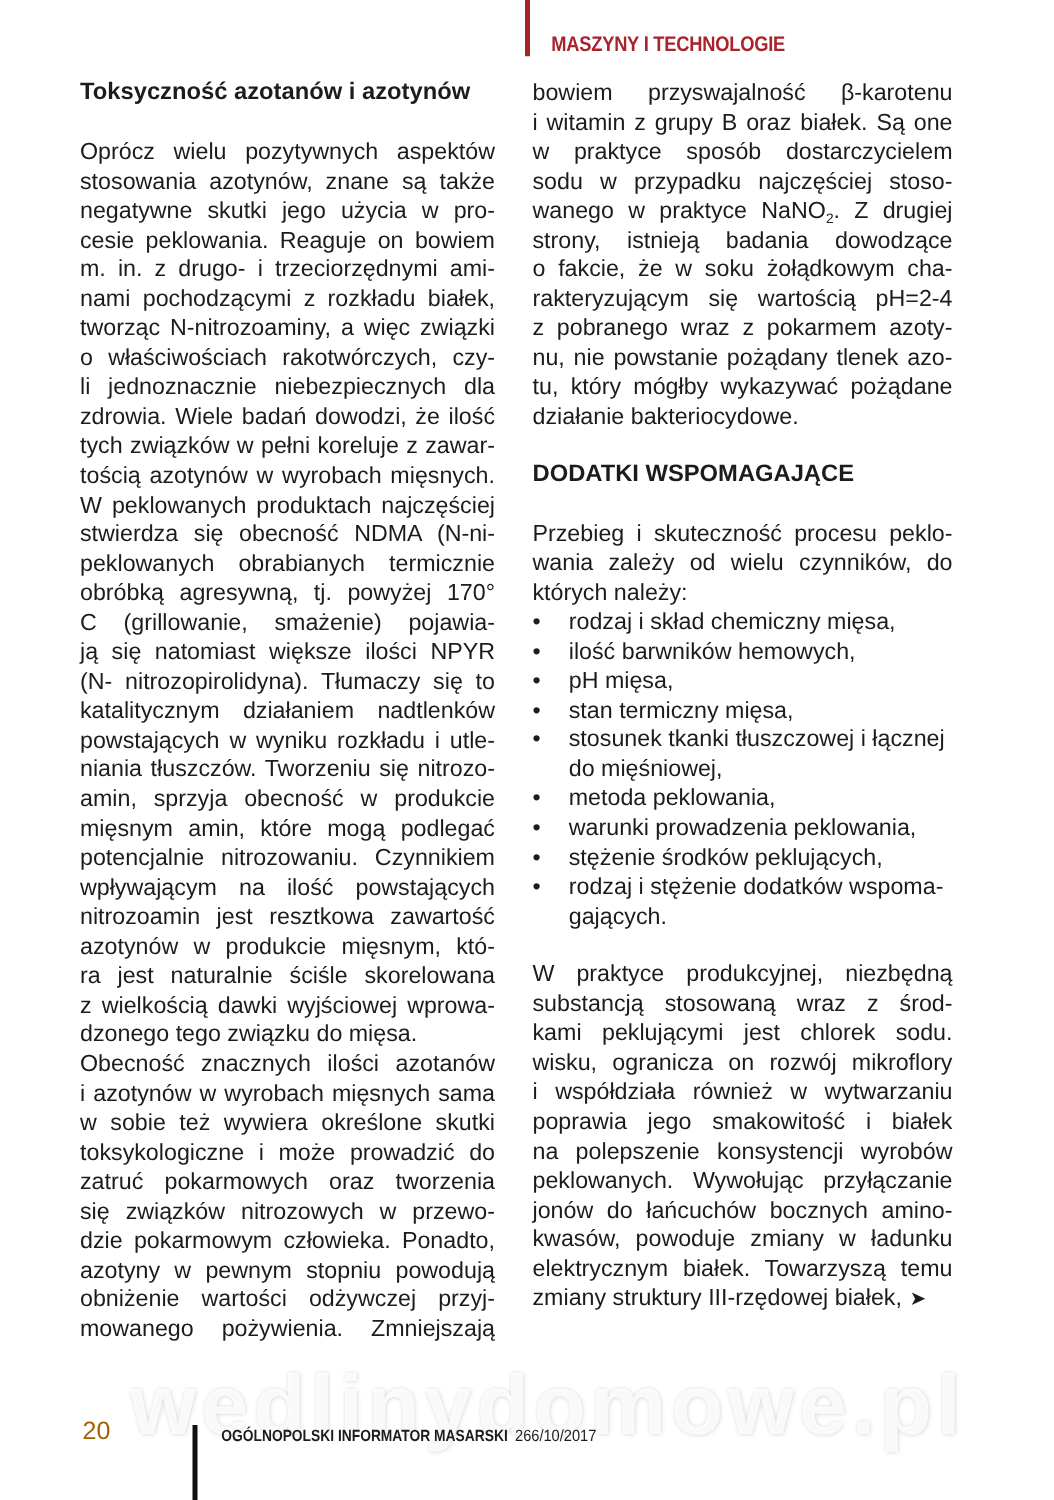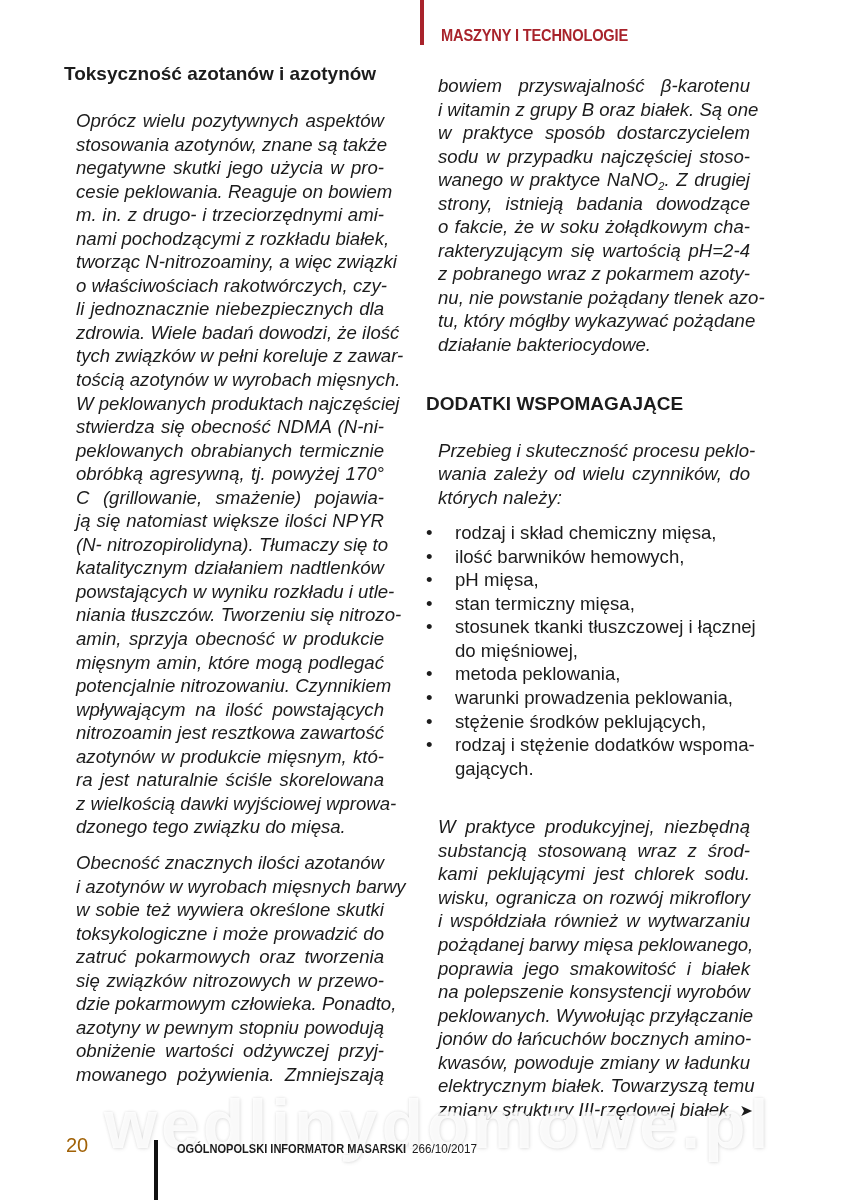--- a/index.html
+++ b/index.html
@@ -11,21 +11,21 @@
   .header-bar { position: absolute; left: 420px; top: 0; width: 4px; height: 45px; background: #a8232b; }
   .section-label {
     position: absolute; left: 441px; top: 26px;
     font-family: "Liberation Sans", sans-serif; font-weight: bold;
     font-size: 17px; letter-spacing: -0.2px; color: #a8232b;
     transform: scaleX(0.86); transform-origin: left top;
   }
   .col { position: absolute; top: 62px; width: 332px; font-size: 18.6px; line-height: 23.55px; }
   .col.left { left: 64px; }
   .col.right { left: 426px; width: 336px; top: 62px; }
-  .col p { margin: 12px; text-align: justify; font-style: italic; }
+  .col p { margin: 0; text-align: justify; }
   .heading { font-weight: bold; font-size: 19px; margin: 0 0 23px 0; line-height: 24px; }
   .gap { height: 23px; }
   .line { display: block; text-align: justify; text-align-last: justify; white-space: nowrap; }
   .line.last { text-align-last: left; }
   ul.factors { list-style: none; margin: 0; padding: 0; }
   ul.factors li { position: relative; padding-left: 29px; }
   ul.factors li::before { content: "\2022"; position: absolute; left: 0; top: 0; }
   .arrow { font-size: 16px; margin-left: 6px; }
   .watermark {
     position: absolute; left: 104px; top: 1085px;
@@ -77,21 +77,21 @@
       <span class="line">potencjalnie nitrozowaniu. Czynnikiem</span>
       <span class="line">wpływającym na ilość powstających</span>
       <span class="line">nitrozoamin jest resztkowa zawartość</span>
       <span class="line">azotynów w produkcie mięsnym, któ-</span>
       <span class="line">ra jest naturalnie ściśle skorelowana</span>
       <span class="line">z wielkością dawki wyjściowej wprowa-</span>
       <span class="line last">dzonego tego związku do mięsa.</span>
     </p>
   <p id="lp2">
       <span class="line">Obecność znacznych ilości azotanów</span>
-      <span class="line">i azotynów w wyrobach mięsnych barwy</span>
+      <span class="line">i azotynów w wyrobach mięsnych sama</span>
       <span class="line">w sobie też wywiera określone skutki</span>
       <span class="line">toksykologiczne i może prowadzić do</span>
       <span class="line">zatruć pokarmowych oraz tworzenia</span>
       <span class="line">się związków nitrozowych w przewo-</span>
       <span class="line">dzie pokarmowym człowieka. Ponadto,</span>
       <span class="line">azotyny w pewnym stopniu powodują</span>
       <span class="line">obniżenie wartości odżywczej przyj-</span>
       <span class="line">mowanego pożywienia. Zmniejszają</span>
     </p>
 </div>
@@ -126,21 +126,20 @@
         <span style="display: block;">gających.</span>
       </li>
     </ul>
   <div class="gap"></div>
   <p id="rp2">
       <span class="line">W praktyce produkcyjnej, niezbędną</span>
       <span class="line">substancją stosowaną wraz z środ-</span>
       <span class="line">kami peklującymi jest chlorek sodu.</span>
       <span class="line">wisku, ogranicza on rozwój mikroflory</span>
       <span class="line">i współdziała również w wytwarzaniu</span>
-      <span class="line">pożądanej barwy mięsa peklowanego,</span>
       <span class="line">poprawia jego smakowitość i białek</span>
       <span class="line">na polepszenie konsystencji wyrobów</span>
       <span class="line">peklowanych. Wywołując przyłączanie</span>
       <span class="line">jonów do łańcuchów bocznych amino-</span>
       <span class="line">kwasów, powoduje zmiany w ładunku</span>
       <span class="line">elektrycznym białek. Towarzyszą temu</span>
       <span class="line last">zmiany struktury III-rzędowej białek,<span class="arrow">➤</span></span>
     </p>
 </div>
 

